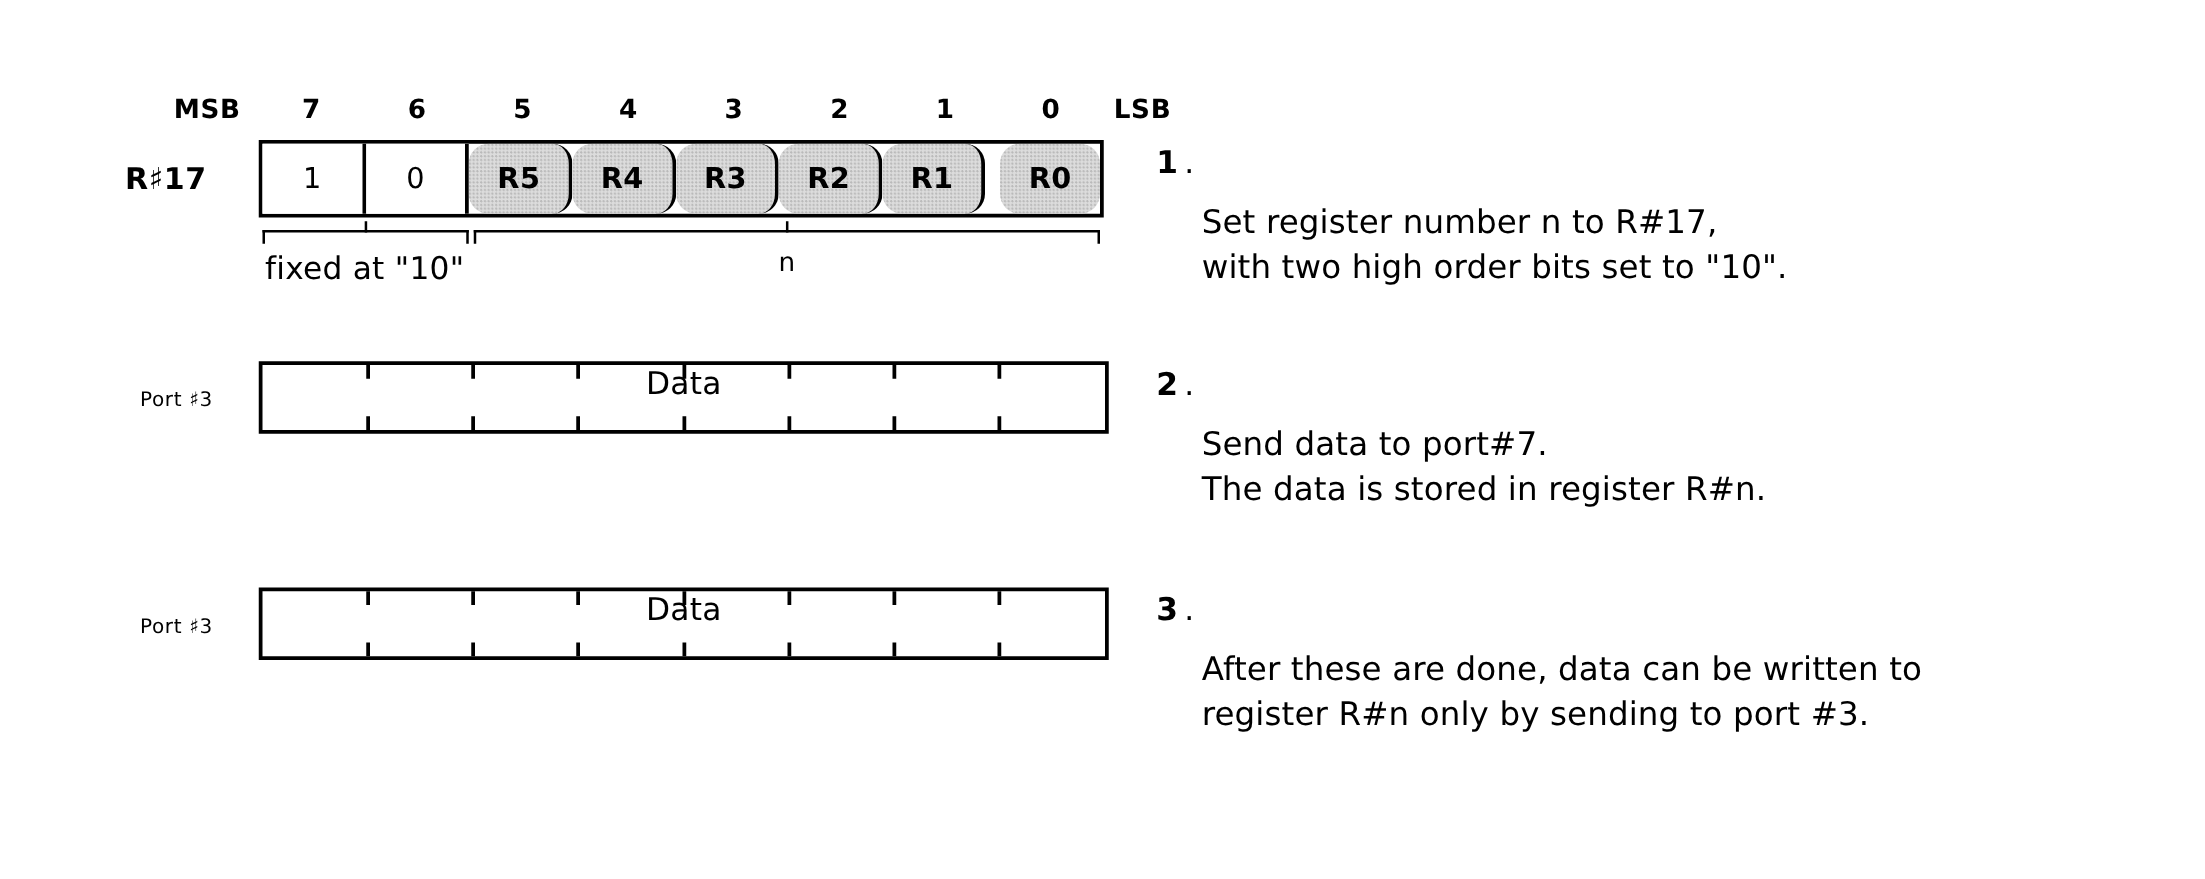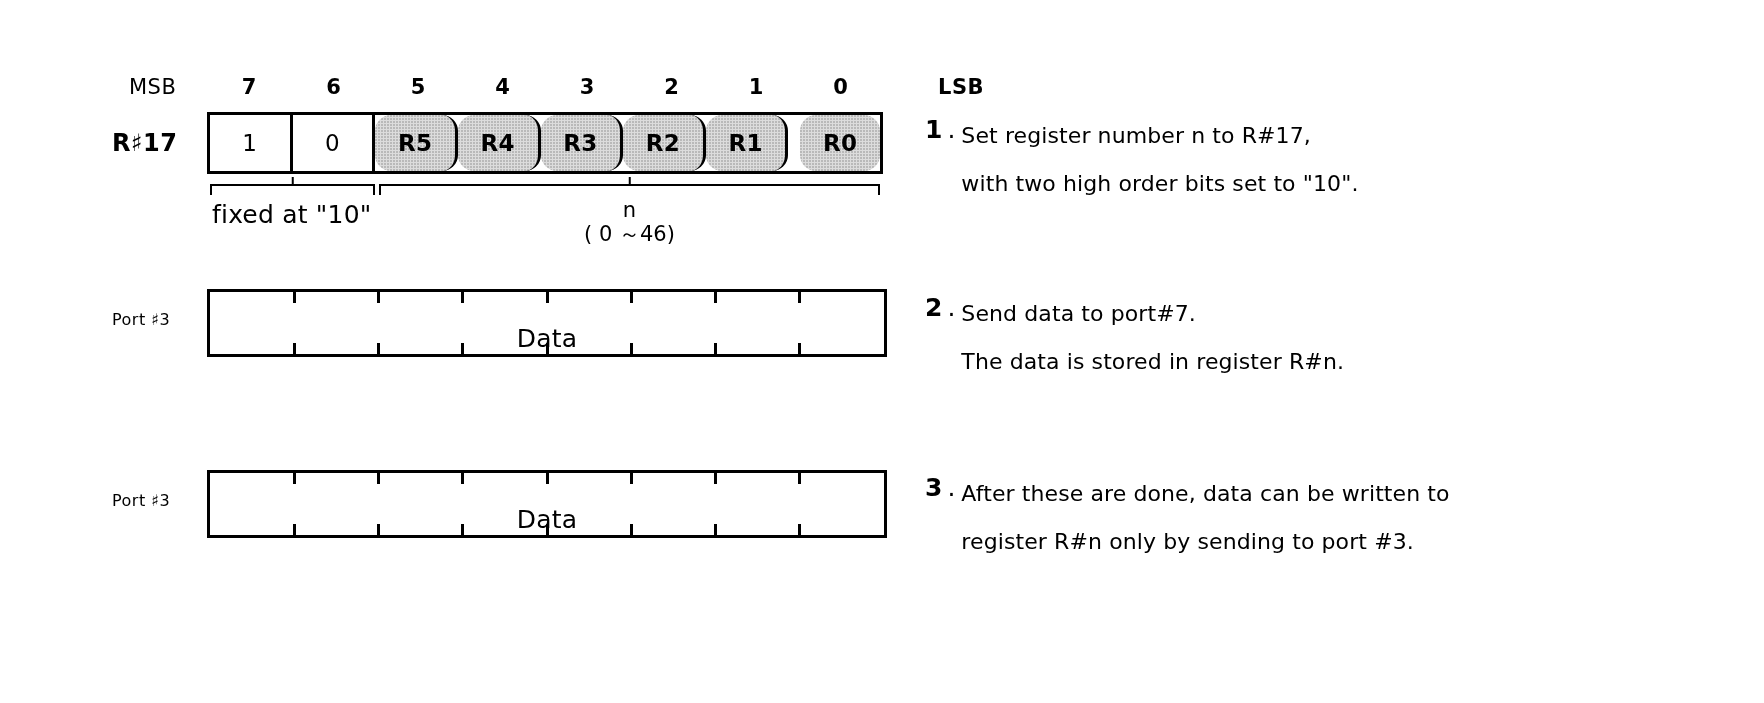--- a/index.html
+++ b/index.html
@@ -35,41 +35,41 @@
     flex: 1 1 0;
     text-align: center;
     font-size: 21px;
     font-weight: 600;
     line-height: 26px;
     letter-spacing: 0.5px;
   }
 
   .msb-label {
     position: absolute;
-    left: 129px;
+    left: 139px;
     top: 74px;
     font-size: 21px;
-    font-weight: 400;
+    font-weight: 700;
     line-height: 26px;
     letter-spacing: 0.5px;
   }
   .lsb-label {
     position: absolute;
-    left: 938px;
+    left: 891px;
     top: 74px;
     font-size: 21px;
     font-weight: 700;
     line-height: 26px;
     letter-spacing: 0.5px;
   }
 
   
   .reg-row-label {
     position: absolute;
-    left: 112px;
+    left: 100px;
     top: 128px;
     font-size: 24px;
     font-weight: 700;
     line-height: 30px;
     letter-spacing: 0.5px;
     white-space: nowrap;
   }
 
   .register-box {
     position: absolute;
@@ -161,26 +161,26 @@
     font-size: 16px;
     font-weight: 400;
     line-height: 30px;
     letter-spacing: 0.5px;
     white-space: nowrap;
   }
   .port-box {
     position: absolute;
     left: 207px;
     width: 680px;
-    height: 68px;
+    height: 58px;
     border: 3px solid #000000;
     box-sizing: border-box;
     background: #ffffff;
     display: flex;
-    align-items: flex-end;
+    align-items: flex-start;
     justify-content: center;
   }
   .port-box .tick-layer {
     position: absolute;
     inset: 0;
     display: flex;
     pointer-events: none;
   }
   .port-box .tick-cell {
     flex: 1 1 0;
@@ -229,24 +229,25 @@
     line-height: 36px;
     flex: 0 0 auto;
   }
   .instruction .dot {
     font-size: 25px;
     line-height: 36px;
     flex: 0 0 auto;
     padding: 0 6px 0 5px;
   }
   .instruction .body {
-    font-size: 22px;
-    line-height: 48px;
+    font-size: 26px;
+    line-height: 36px;
     white-space: pre-line;
     letter-spacing: 0.1px;
+    margin-top: 48px;
   }
 </style>
 </head>
 <body>
 
 <div class="stage">
 
   <div class="msb-label">MSB</div>
   <div class="lsb-label">LSB</div>
 
@@ -272,21 +273,20 @@
     <div class="bit-cell shaded">R2</div>
     <div class="bit-cell shaded">R1</div>
     <div class="bit-cell shaded">R0</div>
   </div>
 
   <div class="brace brace-fixed"></div>
   <div class="brace brace-n"></div>
 
   <div class="brace-fixed-label">fixed at "10"</div>
   <div class="brace-n-label">n</div>
-  <div class="brace-n-range">( 0 ～46)</div>
 
   <div class="port-label" style="left:112px; top:305px;">Port ♯3</div>
 
   <div class="port-box" style="top:289px;">
     <div class="tick-layer">
       <div class="tick-cell"></div>
       <div class="tick-cell"></div>
       <div class="tick-cell"></div>
       <div class="tick-cell"></div>
       <div class="tick-cell"></div>

